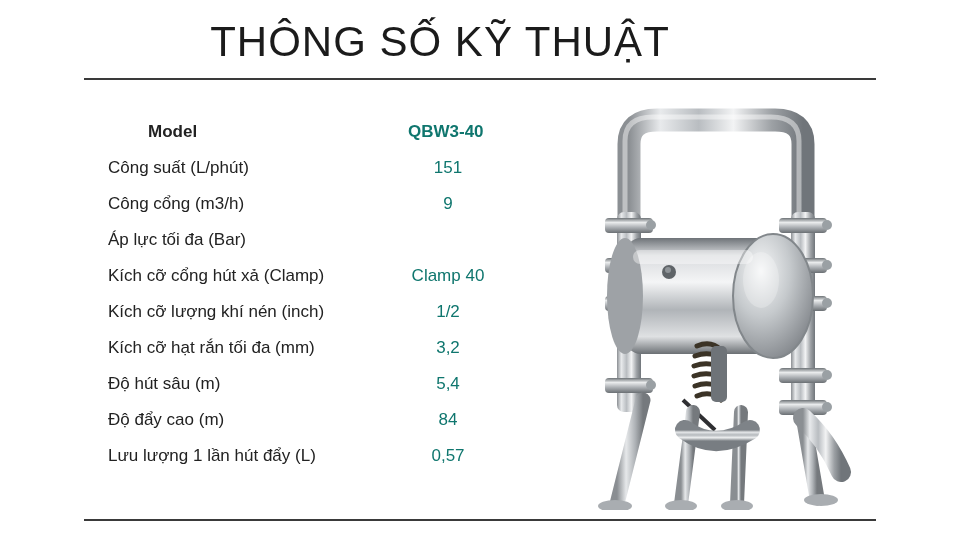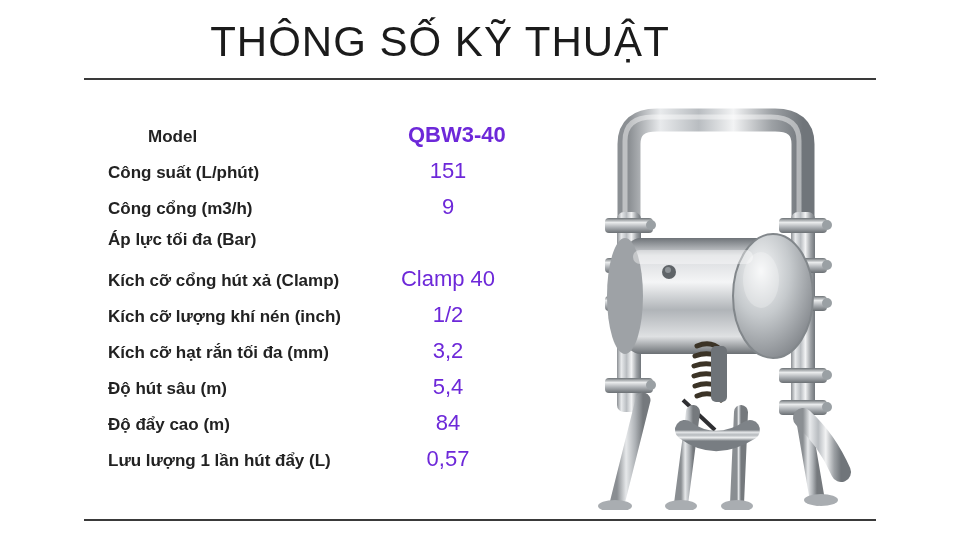--- a/index.html
+++ b/index.html
@@ -58,27 +58,26 @@
   .spec-row {
     display: flex;
     align-items: baseline;
     height: 36px;
   }
   .spec-label {
     width: 265px;
     font-size: 17px;
     color: #222222;
     white-space: nowrap;
-    font-weight: bold;
   }
   .spec-value {
     width: 150px;
     text-align: center;
-    font-size: 22px;
-    color: #6d28d9;
+    font-size: 17px;
+    color: #0f766e;
     white-space: nowrap;
   }
   .spec-row.header .spec-label,
   .spec-row.header .spec-value {
     font-weight: bold;
     margin-left: 40px;
   }
   .spec-row.header .spec-value {
     text-align: left;
     padding-left: 8px;

